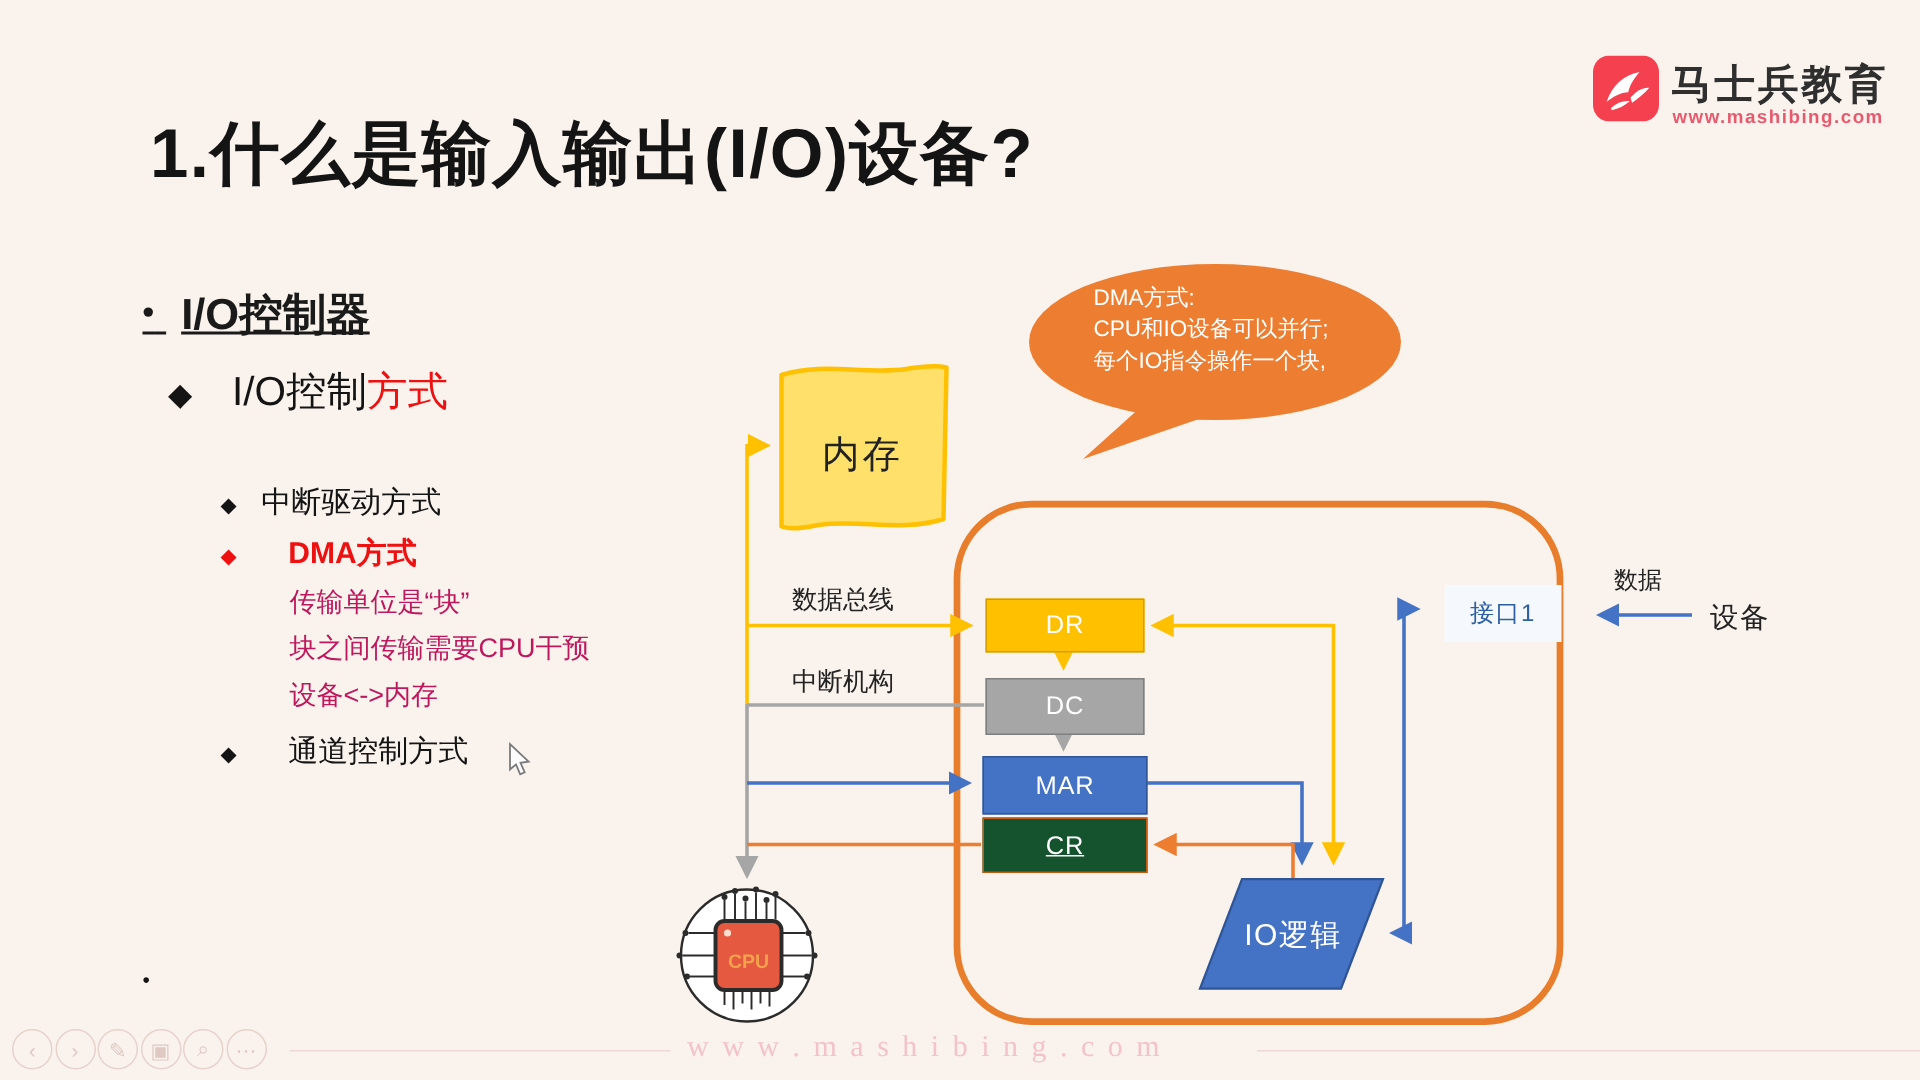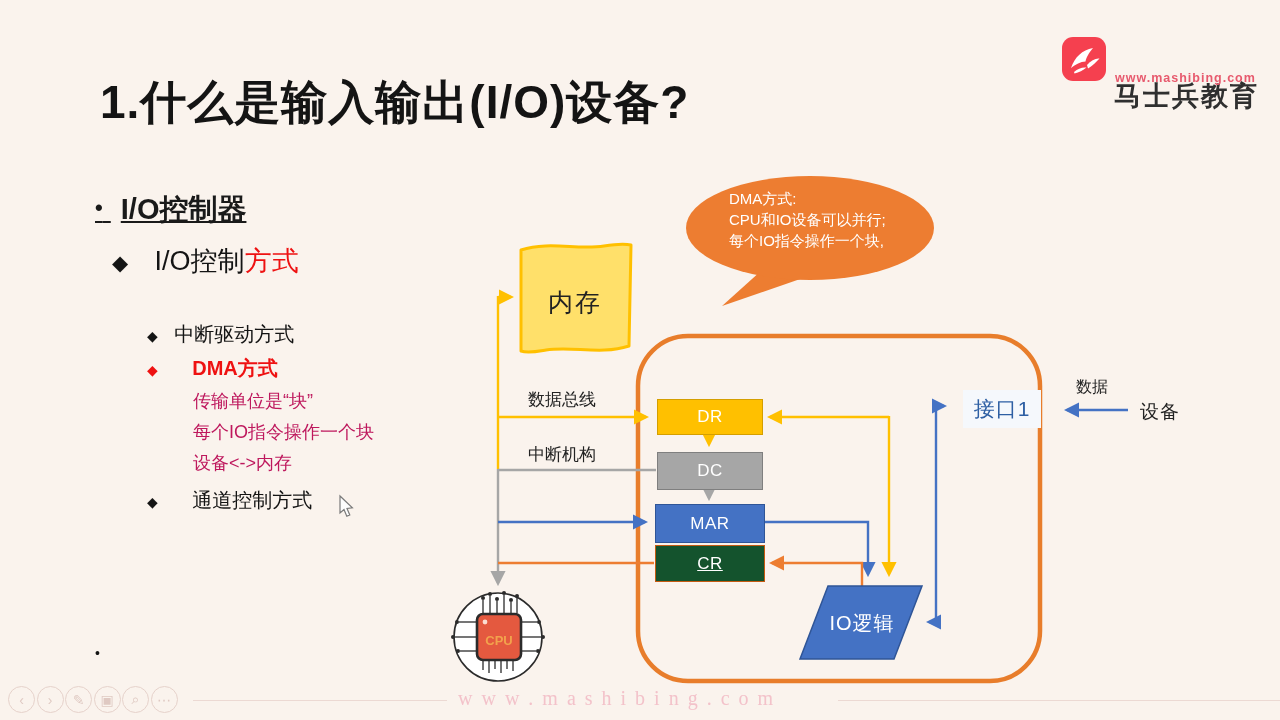--- a/index.html
+++ b/index.html
@@ -2,21 +2,21 @@
 <html><head>
 <meta charset="utf-8">
 <style>
   html,body{margin:0;padding:0;background:#888;}
   #stage{position:relative;width:1280px;height:720px;background:#FAF3ED;overflow:hidden;
          font-family:"Liberation Sans","DejaVu Sans",sans-serif;color:#1a1a1a;}
   .abs{position:absolute;}
   
   .title{font-size:46px;font-weight:600;letter-spacing:1px;color:#141414;}
   
-  .brand{font-size:27px;font-weight:700;color:#2f2f2f;letter-spacing:2px;margin-top:40px;}
+  .brand{font-size:27px;font-weight:700;color:#2f2f2f;letter-spacing:2px;}
   .site{font-size:12.5px;font-weight:700;color:#E75A6E;letter-spacing:1px;}
   
   .h1row{font-size:29px;font-weight:700;text-decoration:underline;}
   .h2black{font-size:27px;color:#141414;}
   .h2red{color:#EE1111;}
   .dia{color:#141414;}
   .dia.red{color:#EE1111;}
   .item{font-size:20px;color:#141414;}
   .item.red{color:#EE1111;font-weight:600;}
   .note{font-size:18px;color:#be185d;}
@@ -25,21 +25,21 @@
   .memLabel{font-size:25px;color:#222;letter-spacing:2px;}
   .dmaTitle{font-size:23px;color:#1a1a1a;letter-spacing:1px;}
   .reg{position:absolute;display:flex;align-items:center;justify-content:center;
        color:#fff;font-size:17px;letter-spacing:.5px;}
   .reg-dr{background:#FFC000;border:1.5px solid #D49E00;}
   .reg-dc{background:#A6A6A6;border:1.5px solid #7F7F7F;}
   .reg-mar{background:#4472C4;border:1.5px solid #2F5597;}
   .reg-cr{background:#14532d;border:1.5px solid #C55A11;text-decoration:underline;}
   .ioLabel{font-size:20px;color:#fff;text-align:center;letter-spacing:1px;}
   .port{position:absolute;display:flex;align-items:center;justify-content:center;
-        background:#F5F8FC;color:#2E5FA3;font-size:21px;letter-spacing:1px;}
+        background:#F5F8FC;color:#2E5FA3;font-size:16px;letter-spacing:1px;}
   .devLabel{font-size:19px;color:#222;letter-spacing:1px;}
   .dataLabel{font-size:16px;color:#222;}
   .callout{font-size:15px;line-height:21px;color:#fff;}
   
   .ctrls{position:absolute;left:8px;top:686px;display:flex;gap:1.5px;}
   .cbtn{width:27px;height:27px;border:1.2px solid #E6D2CB;border-radius:50%;
         display:flex;align-items:center;justify-content:center;
         color:#DFC9C2;font-size:14px;background:transparent;cursor:pointer;padding:0;}
   .wline{position:absolute;border-top:1.2px solid #ECD9D3;height:0;}
   .watermark{font-family:"Liberation Serif","DejaVu Serif",serif;
@@ -180,21 +180,21 @@
   <div class="abs" style="left:147px;top:321px;">
     <span class="dia" style="font-size:14px;">◆</span>
     <span class="item" style="margin-left:12px;">中断驱动方式</span>
   </div>
   <div class="abs" style="left:147px;top:355px;">
     <span class="dia red" style="font-size:14px;">◆</span>
     <span class="item red" style="margin-left:30px;">DMA方式</span>
   </div>
 
   <div class="abs note" style="left:193px;top:389px;">传输单位是“块”</div>
-  <div class="abs note" style="left:193px;top:420px;">每个IO指令操作一个块</div>
+  <div class="abs note" style="left:193px;top:420px;">块之间传输需要CPU干预</div>
   <div class="abs note" style="left:193px;top:451px;">设备&lt;-&gt;内存</div>
 
   <div class="abs" style="left:147px;top:487px;">
     <span class="dia" style="font-size:14px;">◆</span>
     <span class="item" style="margin-left:30px;">通道控制方式</span>
   </div>
 
   <div class="abs" style="left:95px;top:645px;font-size:14px;color:#141414;">•</div>
 
   <div class="abs callout" style="left:729px;top:188px;width:200px;">

